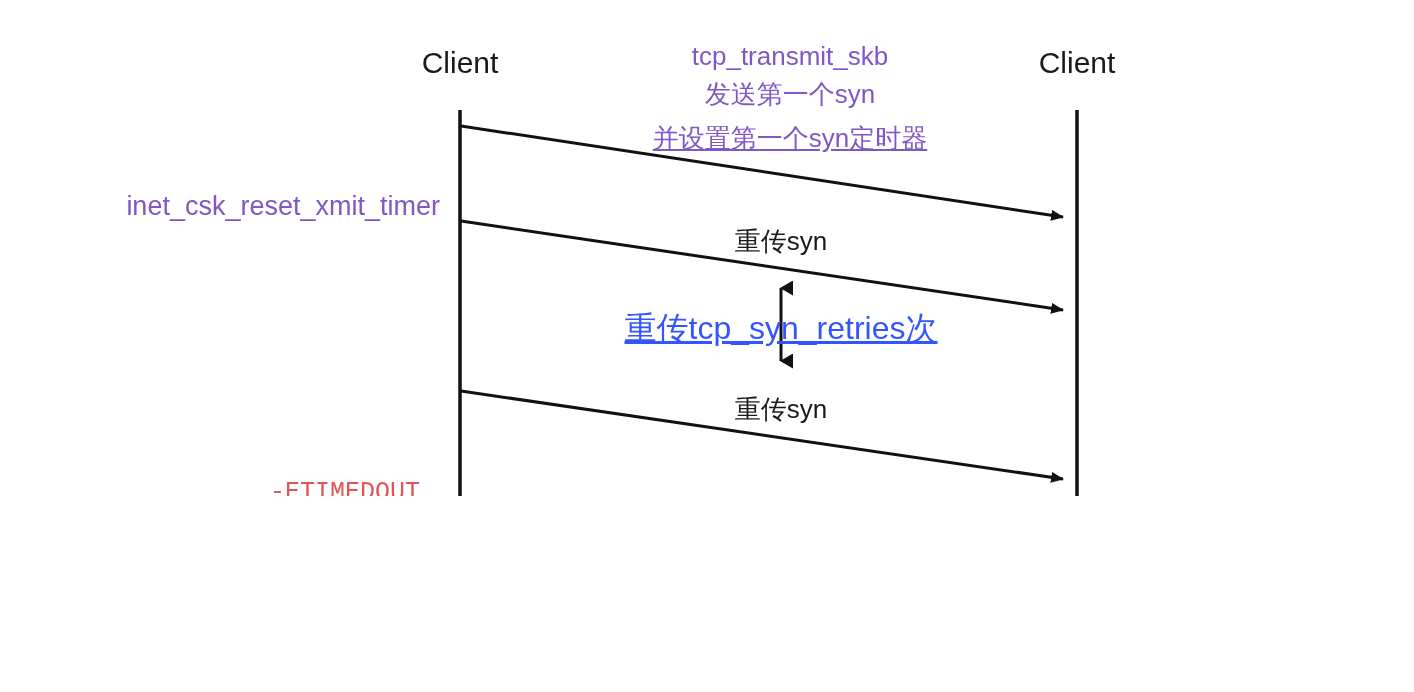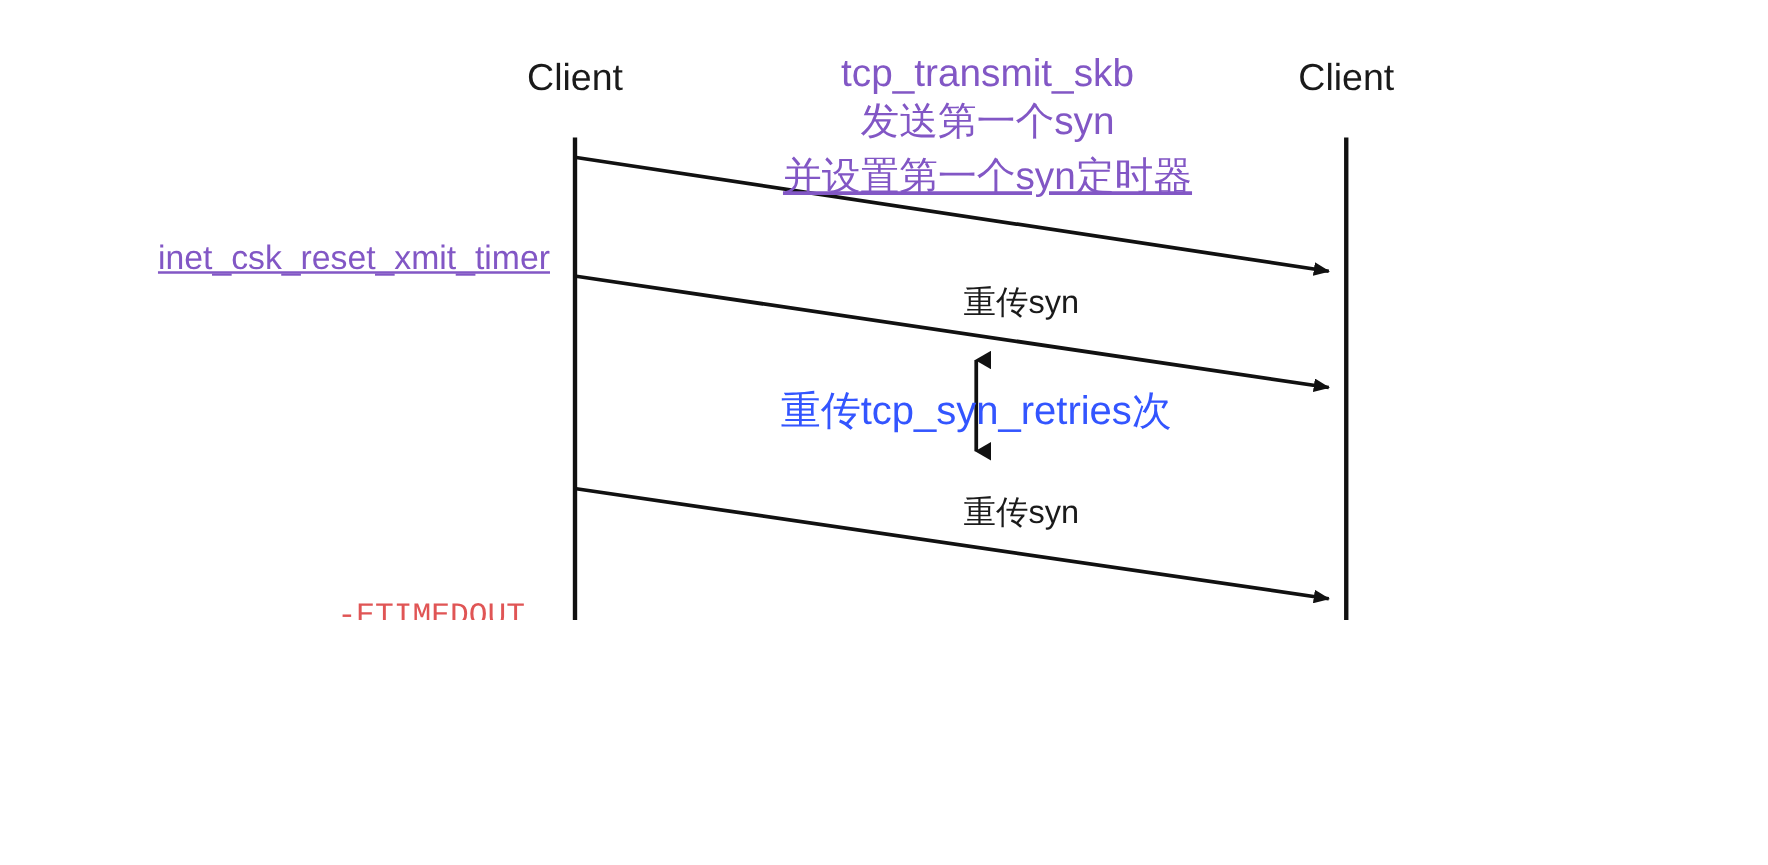--- a/index.html
+++ b/index.html
@@ -28,39 +28,39 @@
     position: absolute;
     white-space: nowrap;
     line-height: 1.0;
   }
   .actor-label {
     font-size: 30px;
     color: #1a1a1a;
     transform: translateX(-50%);
   }
   .note-purple {
-    font-size: 31px;
+    font-size: 26px;
     color: #8257c5;
     transform: translateX(-50%);
   }
   .note-purple-left {
     font-size: 27px;
     color: #8257c5;
     transform: translateX(-100%);
   }
   .note-black {
     font-size: 26px;
     color: #1a1a1a;
     transform: translateX(-50%);
-    margin-left: 36px;
   }
   .note-blue {
     font-size: 32px;
     color: #3355ff;
     transform: translateX(-50%);
+    text-decoration: underline;
   }
   .note-red {
     font-size: 25px;
     color: #e05555;
     transform: translateX(-100%);
     font-family: Liberation Mono, monospace;
   }
 </style>
 </head>
 <body>
@@ -101,21 +101,21 @@
   <div class="lbl actor-label" style="left:460px; top:48px;">Client</div>
 
   <div class="lbl actor-label" style="left:1077px; top:48px;">Client</div>
 
   <div class="lbl note-purple" style="left:790px; top:43px;">tcp_transmit_skb</div>
 
   <div class="lbl note-purple" style="left:790px; top:81px;">发送第一个syn</div>
 
   <div class="lbl note-purple" style="left:790px; top:125px;text-decoration:underline;">并设置第一个syn定时器</div>
 
-  <div class="lbl note-purple-left" style="left:440px; top:193px;text-decoration:underline;">inet_csk_reset_xmit_timer</div>
+  <div class="lbl note-purple-left" style="left:440px; top:193px;">inet_csk_reset_xmit_timer</div>
 
   <div class="lbl note-black" style="left:781px; top:228px;">重传syn</div>
 
   <div class="lbl note-black" style="left:781px; top:396px;">重传syn</div>
 
   <div class="lbl note-blue" style="left:781px; top:312px;">重传tcp_syn_retries次</div>
 
   <div class="lbl note-red" style="left:420px; top:480px;">-ETIMEDOUT</div>
 
 </div>

